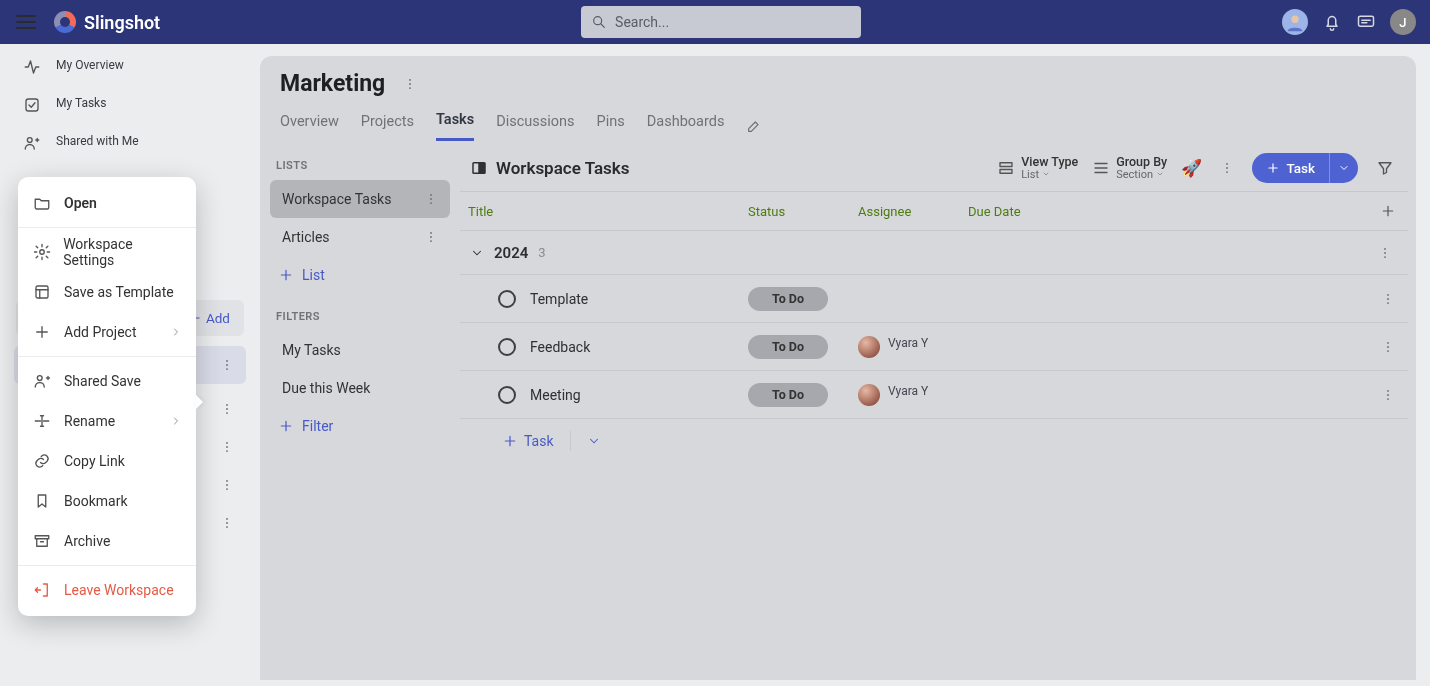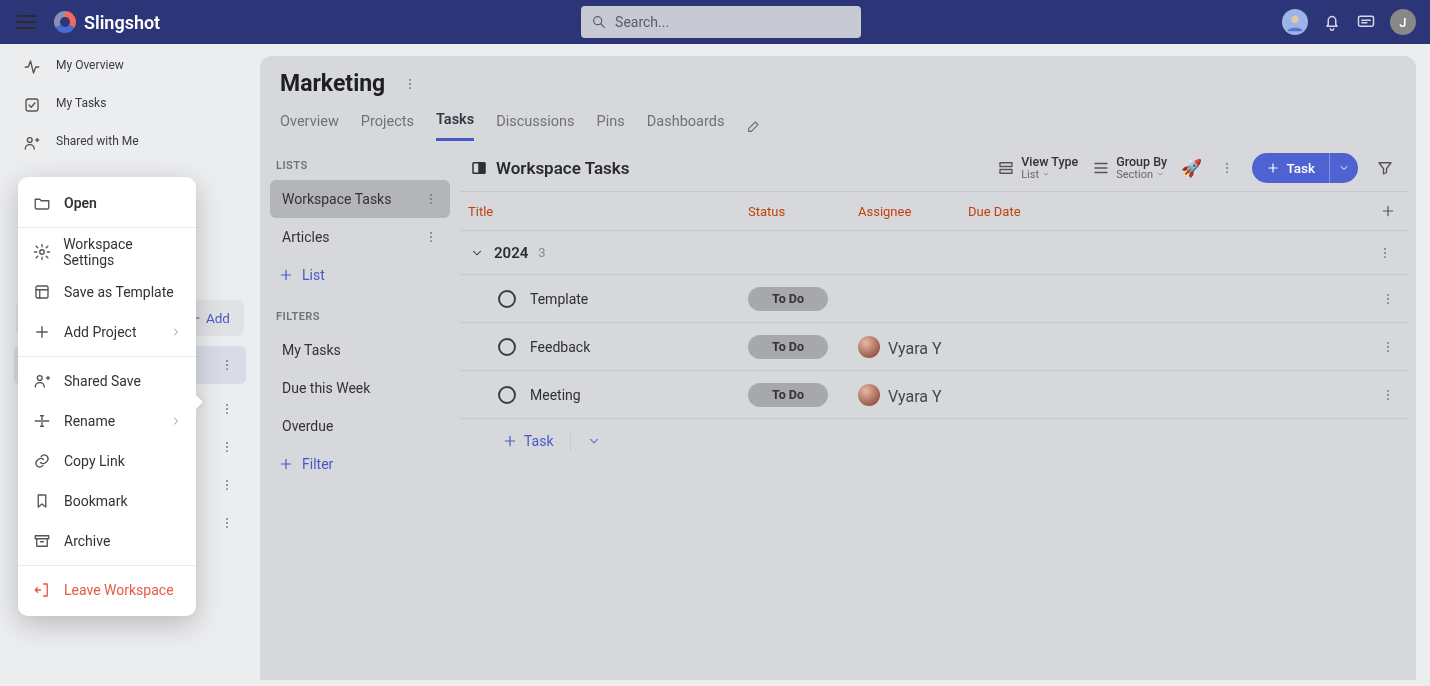--- a/index.html
+++ b/index.html
@@ -81,34 +81,34 @@
   .vt .labelpair{display:flex;flex-direction:column;}
   .vt .labelpair .top{font-size:12.5px;color:#333;font-weight:500;}
   .vt .labelpair .bot{font-size:11px;color:#666;}
   .rocket{font-size:17px;cursor:pointer;}
   .task-btn{display:flex;align-items:center;background:var(--accent-btn);color:#fff;border-radius:16px;height:30px;overflow:hidden;}
   .task-btn .main-part{display:flex;align-items:center;gap:6px;padding:0 14px;font-size:13.5px;font-weight:500;cursor:pointer;}
   .task-btn .drop-part{border-left:1px solid rgba(255,255,255,0.3);padding:0 8px;height:100%;display:flex;align-items:center;cursor:pointer;}
   .filter-ic{color:#555;cursor:pointer;padding:4px;}
 
   
-  .colrow{display:grid;grid-template-columns: 280px 110px 110px 130px 1fr 40px;align-items:center;height:40px;border-top:1px solid var(--border);border-bottom:1px solid var(--border);padding-left:8px;color:#c2410c;font-size:13px;}
+  .colrow{display:grid;grid-template-columns: 280px 110px 110px 130px 1fr 40px;align-items:center;height:40px;border-top:1px solid var(--border);border-bottom:1px solid var(--border);padding-left:8px;color:#4d7c0f;font-size:13px;}
   .colrow .add-col{display:flex;justify-content:center;color:#555;}
 
   
   .grouprow{height:44px;display:flex;align-items:center;padding-left:10px;gap:10px;font-size:15px;font-weight:600;color:#2c2d33;border-bottom:1px solid var(--border);}
   .grouprow .count{color:#8a8c93;font-weight:400;font-size:13px;}
   .grouprow .gdots{margin-left:auto;margin-right:12px;}
 
   
   .taskrow{display:grid;grid-template-columns: 280px 110px 110px 130px 1fr 40px;align-items:center;height:48px;border-bottom:1px solid var(--border);padding-left:8px;font-size:14px;color:#2f3036;}
   .taskrow .title-cell{display:flex;align-items:center;gap:14px;padding-left:30px;}
   .radio{width:18px;height:18px;border:2px solid #3d3f46;border-radius:50%;}
   .status-chip{background:var(--pill);border-radius:14px;height:24px;min-width:80px;display:inline-flex;align-items:center;justify-content:center;font-size:12.5px;color:#333;font-weight:bold;}
-  .assignee{display:flex;align-items:flex-end;gap:8px;font-size:16px;color:#454752;}
+  .assignee{display:flex;align-items:flex-start;gap:8px;font-size:12px;color:#454752;}
   .av{width:22px;height:22px;border-radius:50%;background:radial-gradient(circle at 35% 30%, #e7b9a4, #7a362a);}
   .rowdots{display:flex;justify-content:center;color:#6d6f77;cursor:pointer;}
 
   .addtaskrow{height:44px;display:flex;align-items:center;gap:16px;padding-left:42px;color:var(--accent);font-size:14px;}
   .addtaskrow .sep{width:1px;height:20px;background:var(--border);}
 
   
   .stroke{stroke:currentColor;fill:none;stroke-width:1.8;stroke-linecap:round;stroke-linejoin:round;}
 </style>
 </head>
@@ -397,23 +397,20 @@
           <span>List</span>
         </div>
 
         <div class="section-label" style="margin-top:16px;">FILTERS</div>
         <div class="list-chip">
             <span>My Tasks</span>
           </div>
         <div class="list-chip">
             <span>Due this Week</span>
           </div>
-        <div class="list-chip">
-            <span>Overdue</span>
-          </div>
         <div class="list-add">
           <svg width="16" height="16" viewBox="0 0 24 24">
               <path class="stroke" d="M12 5v14M5 12h14" stroke="#4759c7"></path>
             </svg>
           <span>Filter</span>
         </div>
       </div>
 
       <div class="tasks-col">
         <div class="tk-header">

